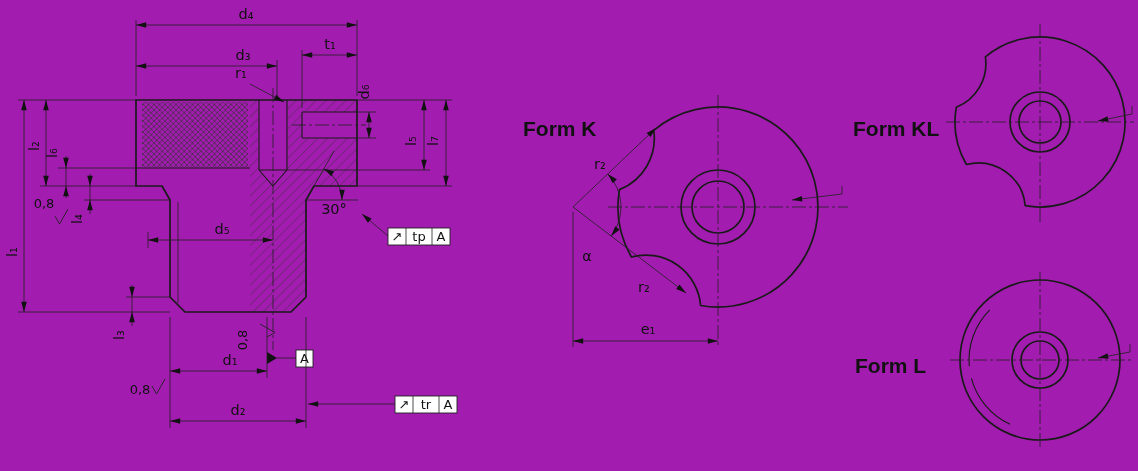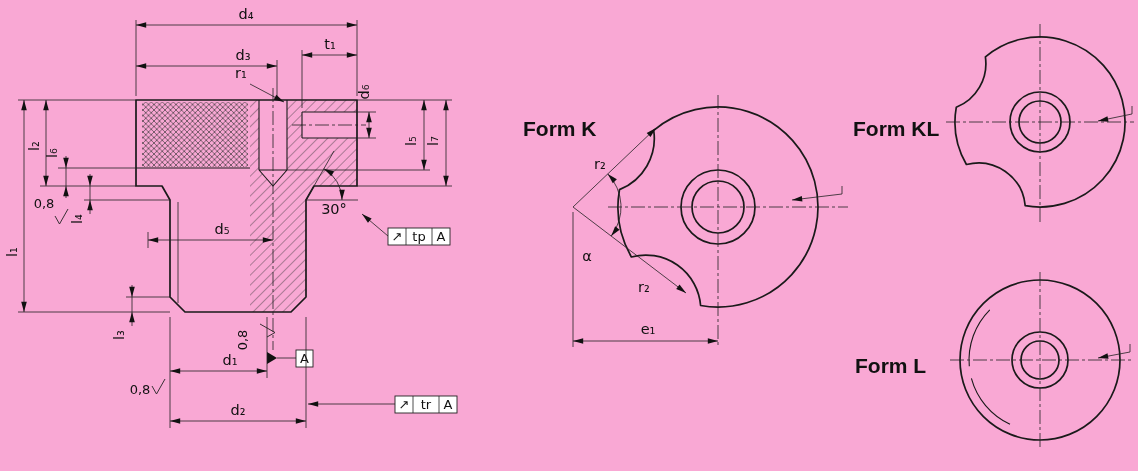--- a/index.html
+++ b/index.html
@@ -1,16 +1,16 @@
 <!DOCTYPE html>
 <html><head>
 <meta charset="utf-8">
 <style>
   html,body{margin:0;padding:0;background:#fff;}
-  #stage{position:relative;width:1138px;height:471px;background:#f9a8d4;overflow:hidden;}
+  #stage{position:relative;width:1138px;height:471px;background:#a21caf;overflow:hidden;}
   svg{display:block;}
   text{font-family:"DejaVu Sans","Liberation Sans",sans-serif;font-size:14.5px;fill:#111;}
   .ttl{font-family:"Liberation Sans","DejaVu Sans",sans-serif;font-weight:bold;font-size:21px;}
   .sm{font-size:13px;}
   .ol{fill:none;stroke:#1a1a1a;stroke-width:1.7;stroke-linejoin:round;stroke-linecap:round;}
   .ol2{fill:none;stroke:#1a1a1a;stroke-width:1.1;}
   .thin{fill:none;stroke:#222;stroke-width:0.8;}
   .cl{fill:none;stroke:#222;stroke-width:0.8;stroke-dasharray:14 3 3 3;}
   .frame{fill:#fff;stroke:#222;stroke-width:0.9;}
   .mid{text-anchor:middle;}

